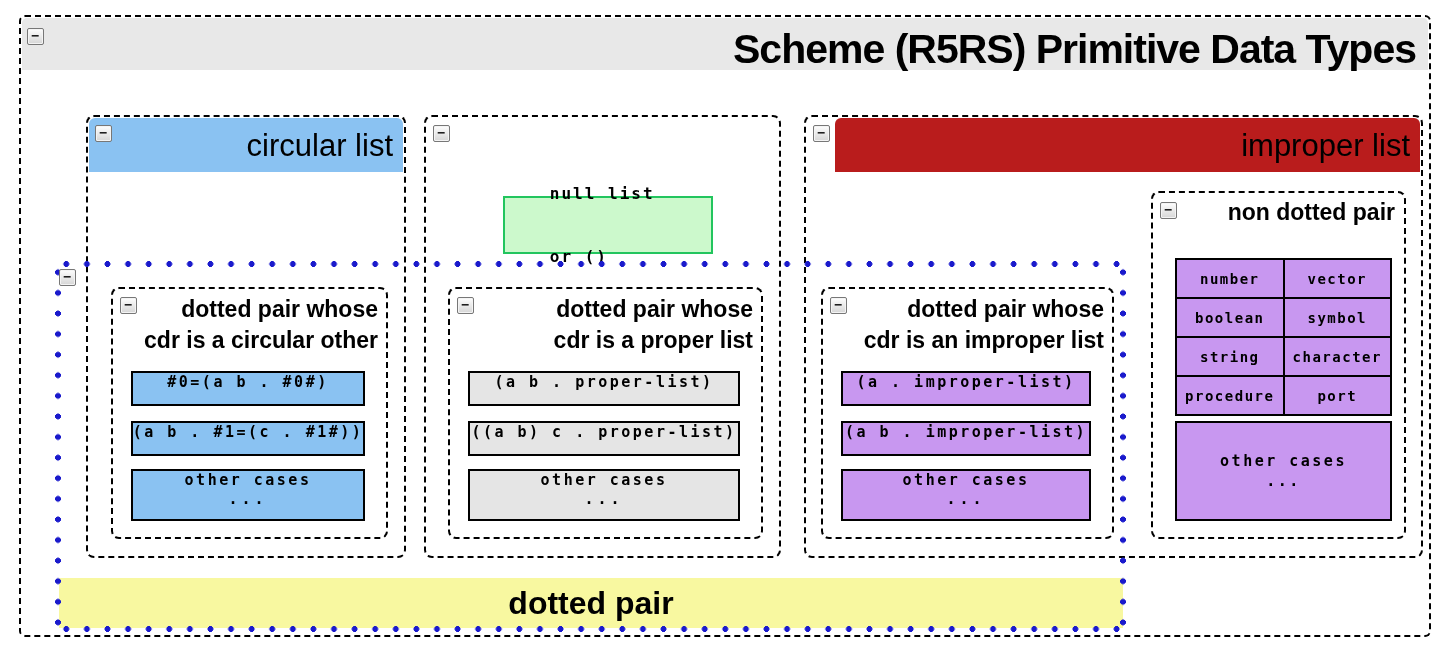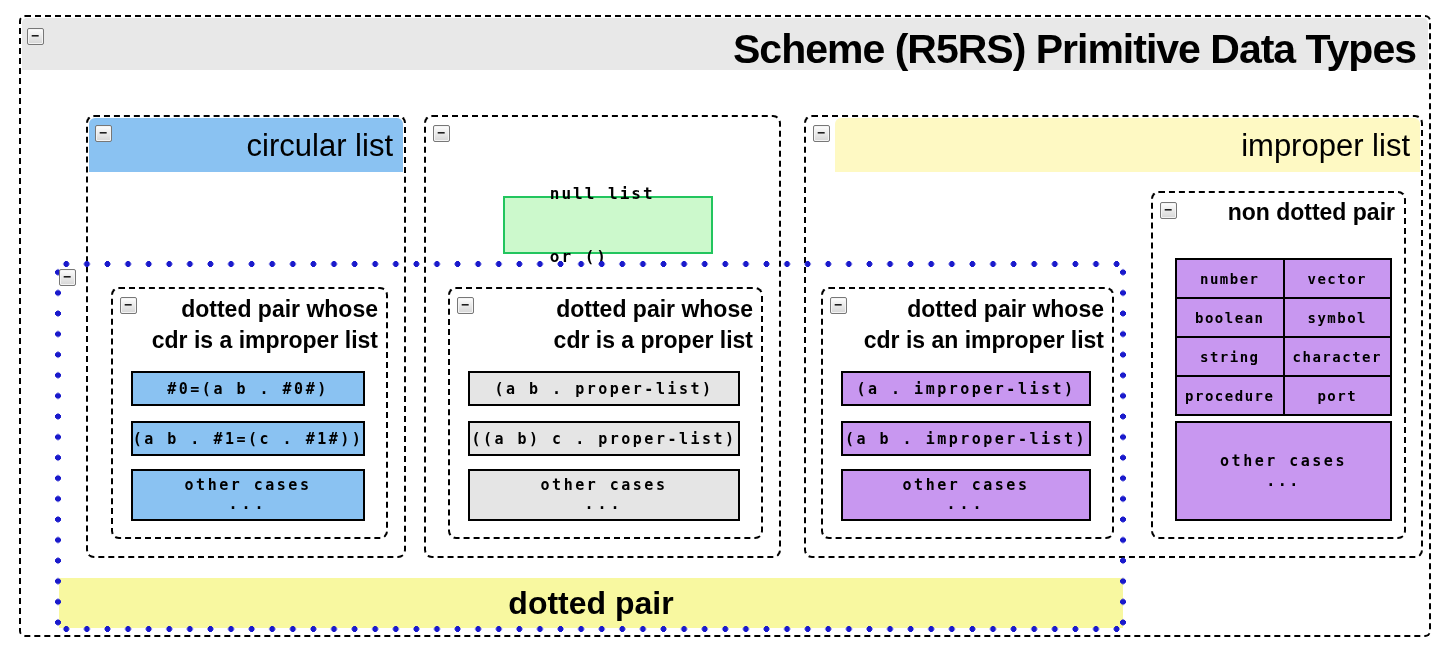--- a/index.html
+++ b/index.html
@@ -38,36 +38,36 @@
   #group-improper{left:783px;width:619px;}
   .group-header{
     position:absolute;left:1px;right:1px;top:1px;height:54px;border-radius:6px 6px 0 0;
   }
   .group-header .glabel{
     position:absolute;right:10px;top:0;height:56px;line-height:56px;
     font-size:31px;font-weight:400;white-space:nowrap;
   }
   .hdr-circular{background:#8ac2f2;}
   .hdr-proper{background:#ccf9cc;}
-  .hdr-improper{background:#fef9c3;margin-left:28px;}
+  .hdr-improper{background:#b91c1c;margin-left:28px;}
   
   .subbox{
     position:absolute;top:170px;height:252px;border:2px dashed #000;border-radius:8px;
     background:#fff;box-sizing:border-box;
   }
   #sub-circular{left:23px;width:277px;}
   #sub-proper{left:22px;width:315px;}
   #sub-improper{left:15px;width:293px;}
   .subtitle{
     position:absolute;top:5px;left:28px;right:8px;text-align:right;
     font-weight:bold;font-size:23px;line-height:31px;white-space:nowrap;
   }
   .case{
     position:absolute;left:18px;right:21px;border:2px solid #000;box-sizing:border-box;
-    display:flex;align-items:center;justify-content:center;flex-direction:column;
+    display:flex;align-items:center;flex-direction:column;
     font:bold 15px "DejaVu Sans Mono",monospace;letter-spacing:2.5px;white-space:pre;
   }
   .case .l2{letter-spacing:4px;}
   .row1{top:82px;height:35px;}
   .row2{top:132px;height:35px;}
   .row3{top:180px;height:52px;line-height:19px;}
   .fill-circular{background:#8ac2f2;}
   .fill-proper{background:#e5e5e5;}
   .fill-improper{background:#c897f0;}
   
@@ -145,21 +145,21 @@
       </div>
       <div class="minusbtn" style="left:7px;top:8px;">
         <span>−</span>
       </div>
       <div id="sub-circular" class="subbox">
         <div class="minusbtn" style="left:7px;top:8px;">
           <span>−</span>
         </div>
         <div class="subtitle">
           <div>dotted pair whose</div>
-          <div>cdr is a improper list</div>
+          <div>cdr is a circular other</div>
         </div>
         <div class="case row1 fill-circular">
           <div>#0=(a b . #0#)</div>
         </div>
         <div class="case row2 fill-circular">
           <div>(a b . #1=(c . #1#))</div>
         </div>
         <div class="case row3 fill-circular">
           <div>other cases</div>
           <div class="l2">...</div>

